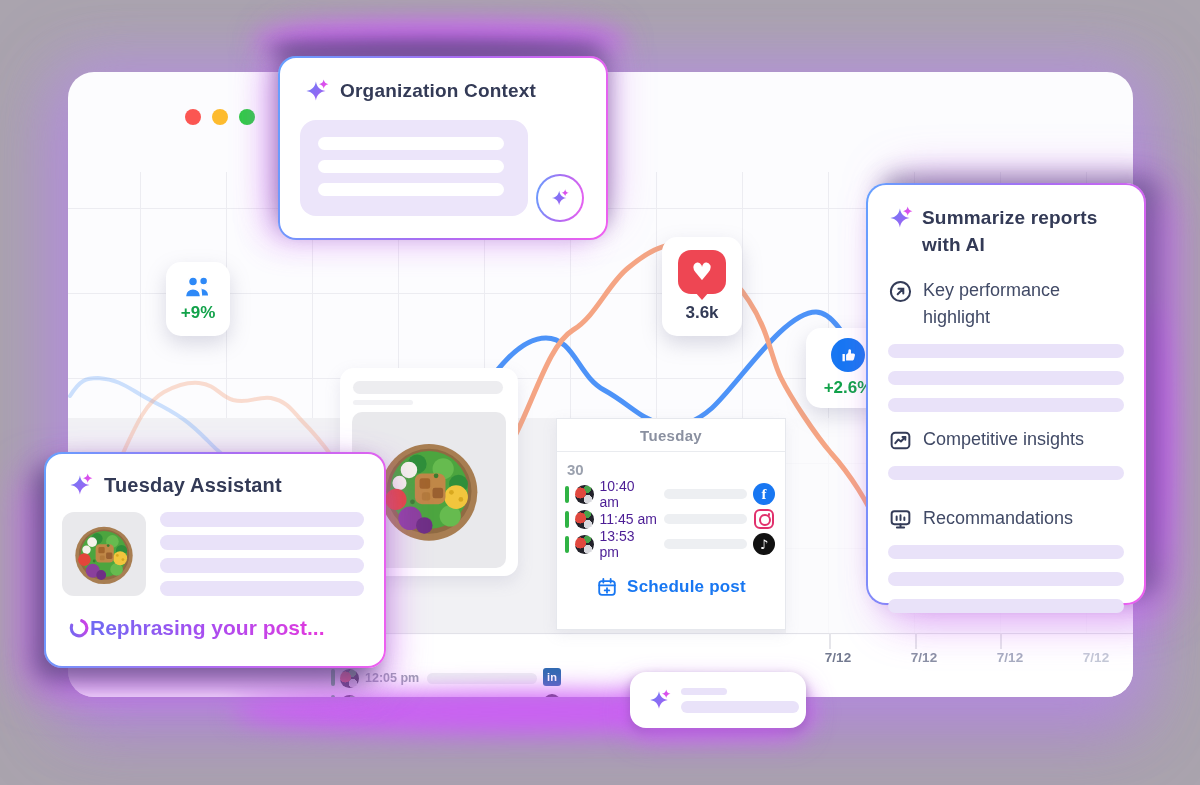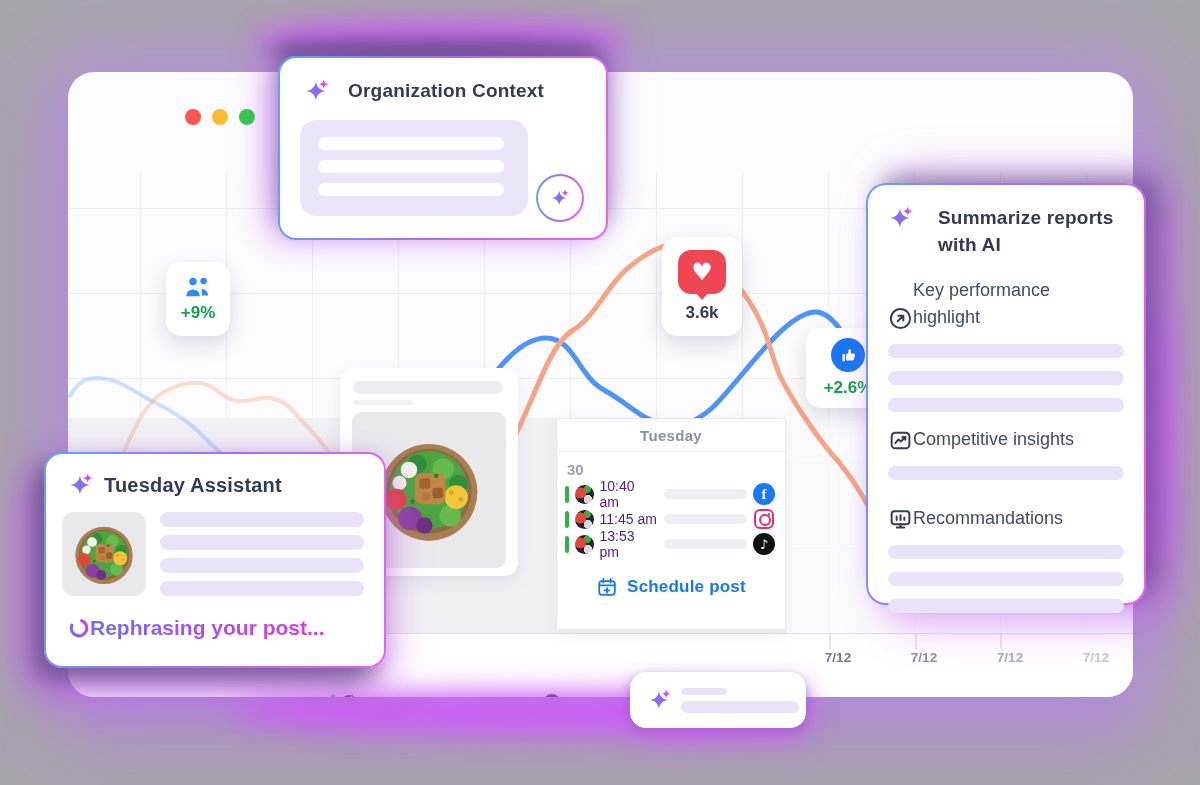--- a/index.html
+++ b/index.html
@@ -29,33 +29,33 @@
   .gborder{border:2px solid transparent;
     background:linear-gradient(#fff,#fff) padding-box,
                linear-gradient(100deg,#64a0ff,#a96df2,#ef5ff0) border-box;}
   .title{font-size:19px;font-weight:700;color:#333a56;letter-spacing:.2px;}
   .pill{background:#e9e2f9;border-radius:8px;}
   .spark{width:26px;height:26px;flex:0 0 auto;}
 
   
   .org-card{left:278px;top:56px;width:326px;height:180px;z-index:5;
     box-shadow:0 -10px 20px rgba(58,65,90,.45), 0 -22px 42px rgba(203,96,244,.55), -14px 6px 30px rgba(203,96,244,.3);}
-  .org-head{display:flex;align-items:center;gap:18px;margin:20px 0 0 24px;}
+  .org-head{display:flex;align-items:center;gap:10px;margin:20px 0 0 24px;}
   .org-panel{position:absolute;left:20px;top:62px;width:228px;height:96px;background:#ece5fa;border-radius:16px;}
   .org-bar{position:absolute;left:18px;width:186px;height:13px;background:#fff;border-radius:7px;}
   .org-fab{position:absolute;right:22px;bottom:16px;width:44px;height:44px;border-radius:50%;
     display:flex;align-items:center;justify-content:center;cursor:pointer;}
 
   
   .sum-card{left:866px;top:183px;width:276px;height:418px;z-index:5;border-radius:20px;
     box-shadow:14px -8px 22px rgba(58,65,90,.45), 26px -4px 46px rgba(203,96,244,.55), 20px 18px 44px rgba(203,96,244,.4);}
   .sum-inner{padding:20px 20px 0 20px;}
-  .sum-head{display:flex;gap:24px;align-items:flex-start;}
+  .sum-head{display:flex;gap:8px;align-items:flex-start;}
   .sum-head .title{width:195px;line-height:1.42;}
-  .sum-item{display:flex;align-items:flex-end;margin-top:18px;}
+  .sum-item{display:flex;gap:10px;align-items:flex-start;margin-top:18px;}
   .sum-item .txt{width:200px;font-size:18px;font-weight:500;color:#414a66;line-height:1.5;}
   .ico24{width:25px;height:25px;flex:0 0 auto;margin-top:2px;}
   .sum-pills{margin-top:13px;}
   .sum-pills .pill{height:14px;margin-bottom:13px;width:236px;}
 
   
   .writ-card{left:44px;top:452px;width:338px;height:212px;z-index:5;
     box-shadow:-10px 12px 22px rgba(58,65,90,.6), -22px 22px 44px rgba(203,96,244,.7), 8px 18px 36px rgba(203,96,244,.4);}
   .writ-head{display:flex;align-items:center;gap:10px;margin:18px 0 0 22px;}
   .writ-head .title{font-size:20px;}
@@ -192,20 +192,27 @@
   <div class="window">
     <div class="dot" style="left:117px;background:#fb5652;"></div>
     <div class="dot" style="left:144px;background:#fdbb2e;"></div>
     <div class="dot" style="left:171px;background:#2fcc46;"></div>
 
     <div class="grid"></div>
     <div class="grayband"></div>
     <div class="rightband"></div>
 
     <div class="rowsband">
+      <div class="trow" style="left:263px;top:33px;width:440px;">
+        <div class="ev-bar"></div>
+        <div class="avatar abs" style="left:9px;top:1px;"></div>
+        <div class="abs" style="left:34px;top:3px;font-size:12.5px;font-weight:600;color:#9aa0ae;">12:05 pm</div>
+        <div class="abs" style="left:96px;top:5px;width:110px;height:11px;border-radius:6px;background:#edeff2;"></div>
+        <div class="li-box abs" style="left:212px;top:0;">in</div>
+      </div>
       <div class="trow" style="left:263px;top:59px;width:440px;">
         <div class="ev-bar"></div>
         <div class="avatar abs" style="left:9px;top:1px;"></div>
 
         <div class="dark-circle abs" style="left:212px;top:0;"></div>
       </div>
     </div>
 
     <div class="tick" style="left:761px;"></div>
     <div class="tick" style="left:847px;"></div>

